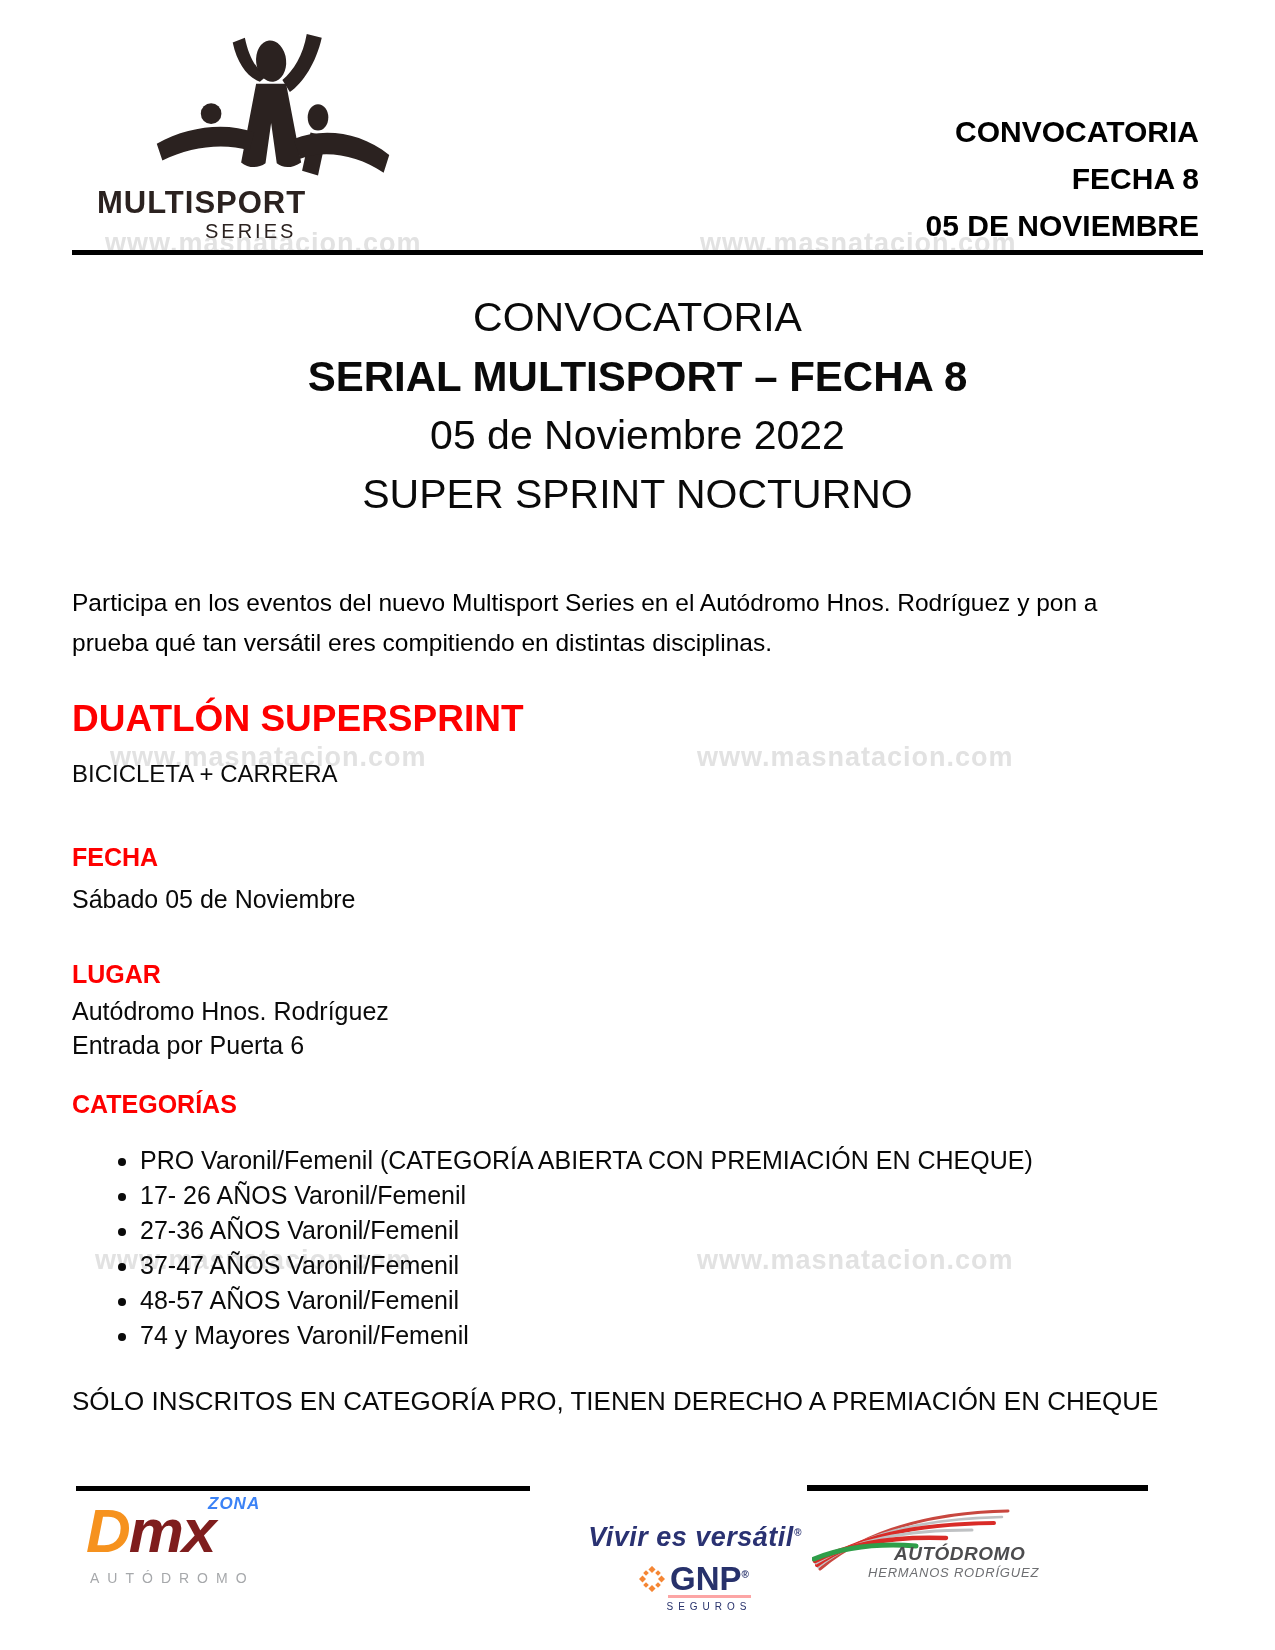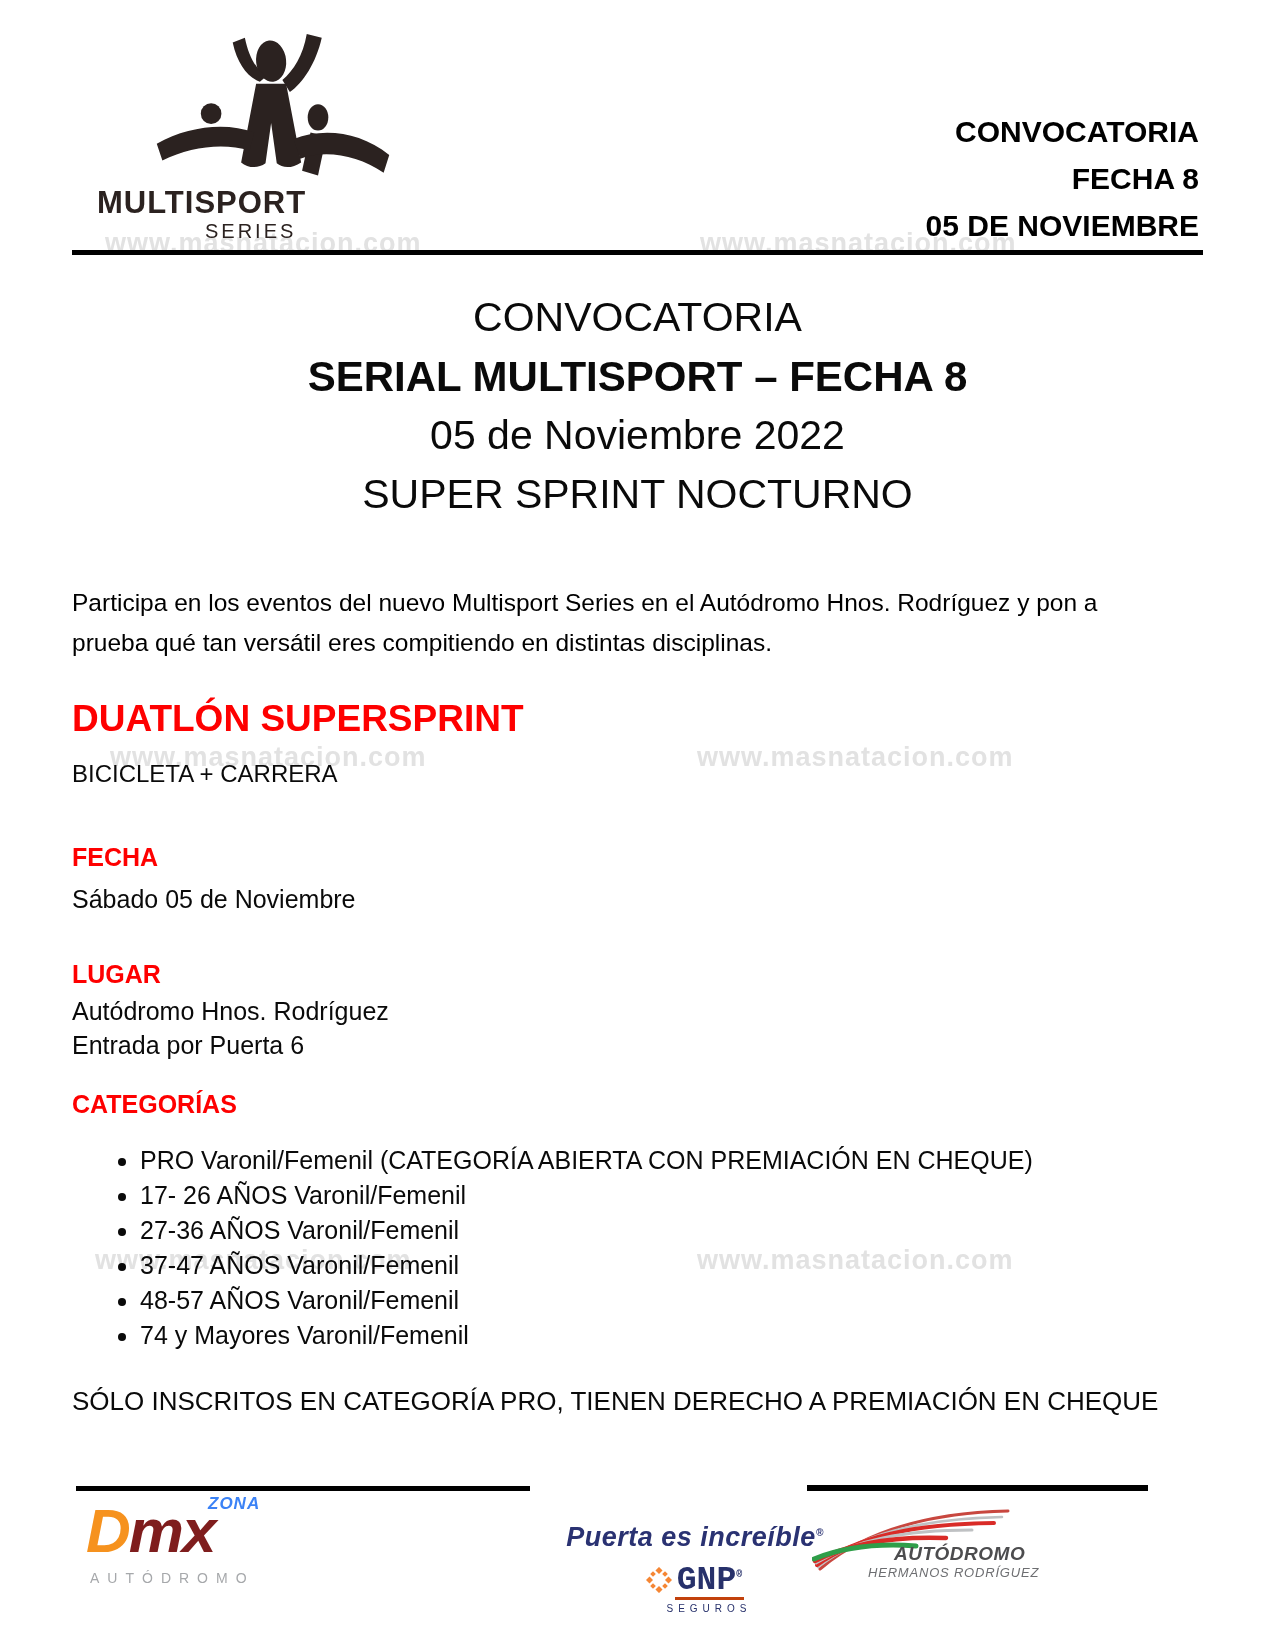--- a/index.html
+++ b/index.html
@@ -55,21 +55,21 @@
   .dmx-zona { position:absolute; left:122px; top:0px; font-size:17px; font-style:italic; font-weight:bold; color:#3b82f6; letter-spacing:1px; }
   .dmx-word { position:absolute; left:0px; top:6px; font-size:62px; font-style:italic; font-weight:800; line-height:62px; letter-spacing:-2px; }
   .dmx-d { color:#f6921e; }
   .dmx-mx { color:#7f1d1d; }
   .dmx-auto { position:absolute; left:4px; top:76px; font-size:14px; color:#a6a8ab; letter-spacing:8px; }
 
   .gnp { position:absolute; left:545px; top:1522px; width:300px; text-align:center; z-index:2; }
   .gnp-slogan { font-size:27px; font-style:italic; font-weight:bold; color:#2a3272; letter-spacing:0.5px; }
   .gnp-slogan sup { font-size:10px; }
   .gnp-row { margin-top:6px; display:flex; align-items:center; justify-content:center; gap:3px; }
-  .gnp-brand { font-family:Liberation Mono, monospace; font-weight:bold; font-size:33px; color:#27316b; border-bottom:3px solid #c2410c; line-height:32px; padding:0 2px; }
+  .gnp-brand { font-family:Liberation Sans, sans-serif; font-weight:bold; font-size:33px; color:#27316b; border-bottom:3px solid #fca5a5; line-height:32px; padding:0 2px; }
   .gnp-brand sup { font-size:10px; }
   .gnp-sub { font-size:10px; letter-spacing:5px; color:#27316b; margin-top:3px; margin-left:28px; }
 
   .ahr { position:absolute; left:812px; top:1503px; width:270px; height:90px; z-index:2; }
   .ahr-swoosh { position:absolute; left:0; top:4px; }
   .ahr-brand { position:absolute; left:82px; top:40px; font-size:19px; font-style:italic; font-weight:800; color:#4c4c4e; letter-spacing:0.5px; }
   .ahr-sub { position:absolute; left:56px; top:62px; font-size:13px; font-style:italic; color:#6d6e71; letter-spacing:0.8px; }
 </style>
 </head>
 <body>
@@ -143,21 +143,21 @@
   <div class="rule-bl"></div>
   <div class="rule-br"></div>
 
   <div class="dmx">
     <div class="dmx-zona">ZONA</div>
     <div class="dmx-word"><span class="dmx-d">D</span><span class="dmx-mx">mx</span></div>
     <div class="dmx-auto">AUTÓDROMO</div>
   </div>
 
   <div class="gnp">
-    <div class="gnp-slogan"><span>Puerta es increíble</span><sup>®</sup></div>
+    <div class="gnp-slogan"><span>Vivir es versátil</span><sup>®</sup></div>
     <div class="gnp-row">
       <svg width="26" height="26" viewBox="0 0 26 26">
         <g fill="#f58634">
           <rect x="10.5" y="1" width="5" height="5" transform="rotate(45 13 3.5)"></rect>
           <rect x="20" y="10.5" width="5" height="5" transform="rotate(45 22.5 13)"></rect>
           <rect x="10.5" y="20" width="5" height="5" transform="rotate(45 13 22.5)"></rect>
           <rect x="1" y="10.5" width="5" height="5" transform="rotate(45 3.5 13)"></rect>
           <rect x="5" y="5" width="4" height="4" transform="rotate(45 7 7)"></rect>
           <rect x="17" y="5" width="4" height="4" transform="rotate(45 19 7)"></rect>
           <rect x="17" y="17" width="4" height="4" transform="rotate(45 19 19)"></rect>

